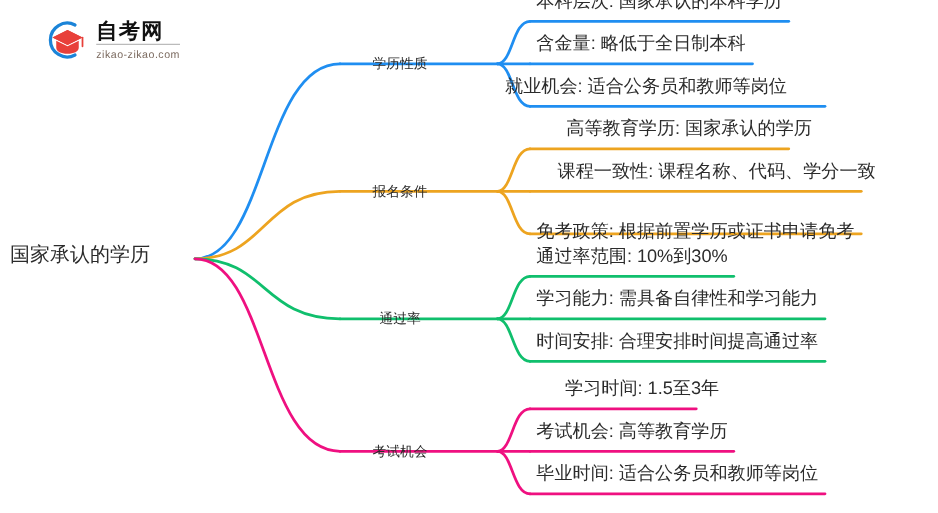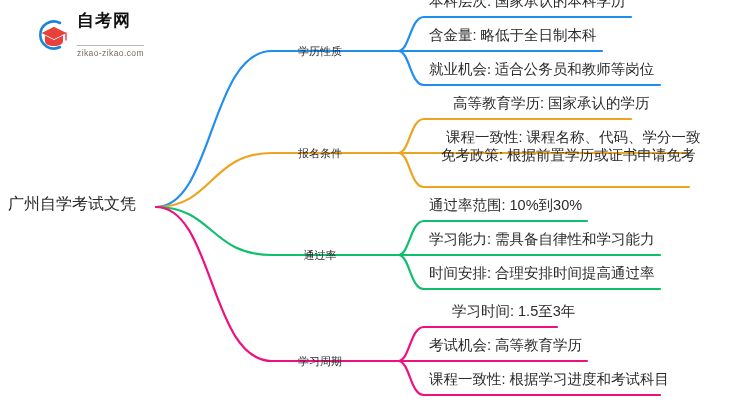--- a/index.html
+++ b/index.html
@@ -14,21 +14,21 @@
 
   
   .logo{
     position:absolute;left:30px;top:12px;
     display:flex;align-items:center;gap:7px;
   }
   .logo-mark{width:40px;height:40px;position:relative;flex:0 0 auto;}
   .logo-text{display:flex;flex-direction:column;line-height:1;}
   .logo-title{
     font-size:17px;font-weight:bold;color:#111;
-    letter-spacing:1px;padding-bottom:16px;
+    letter-spacing:1px;padding-bottom:2px;
     border-bottom:1px solid #bbb;
   }
   .logo-sub{
     font-size:8.5px;color:#7b6a5f;letter-spacing:.4px;
     margin-top:3px;
   }
 
   
   #wires{position:absolute;left:0;top:0;width:750px;height:410px;}
 
@@ -102,33 +102,33 @@
       <path d="M 156 207 C 213.2 207 210 361 272 361" fill="none" stroke="#ef1080" stroke-width="2.2" stroke-linecap="round"></path>
       <path d="M 272 361 L 398 361" fill="none" stroke="#ef1080" stroke-width="2.2" stroke-linecap="round"></path>
       <path d="M 398 361 C 410 361 410 327 424 327" fill="none" stroke="#ef1080" stroke-width="2.2" stroke-linecap="round"></path>
       <path d="M 398 361 L 424 361" fill="none" stroke="#ef1080" stroke-width="2.2" stroke-linecap="round"></path>
       <path d="M 398 361 C 410 361 410 395 424 395" fill="none" stroke="#ef1080" stroke-width="2.2" stroke-linecap="round"></path>
       <path d="M 424 327 L 557 327" fill="none" stroke="#ef1080" stroke-width="2.2" stroke-linecap="round"></path>
       <path d="M 424 361 L 587 361" fill="none" stroke="#ef1080" stroke-width="2.2" stroke-linecap="round"></path>
       <path d="M 424 395 L 660 395" fill="none" stroke="#ef1080" stroke-width="2.2" stroke-linecap="round"></path>
     </svg>
 
-  <div class="root-label">广州自学考试文凭</div>
+  <div class="root-label">国家承认的学历</div>
 
   <div id="labels">
       <div class="branch-label" style="left: 320px; top: 51px;">学历性质</div>
       <div class="leaf-label" style="left: 429px; top: 1px;">本科层次: 国家承认的本科学历</div>
       <div class="leaf-label" style="left: 429px; top: 35px;">含金量: 略低于全日制本科</div>
-      <div class="leaf-label" style="left: 429px; top: 69px; font-family: Liberation Serif, serif;">就业机会: 适合公务员和教师等岗位</div>
+      <div class="leaf-label" style="left: 404px; top: 69px;">就业机会: 适合公务员和教师等岗位</div>
       <div class="branch-label" style="left: 320px; top: 153px;">报名条件</div>
       <div class="leaf-label" style="left: 429px; top: 103px; margin-left: 24px;">高等教育学历: 国家承认的学历</div>
       <div class="leaf-label" style="left: 446px; top: 137px;">课程一致性: 课程名称、代码、学分一致</div>
-      <div class="leaf-label" style="left: 429px; top: 155px; margin-left: 12px;">免考政策: 根据前置学历或证书申请免考</div>
+      <div class="leaf-label" style="left: 429px; top: 185px;">免考政策: 根据前置学历或证书申请免考</div>
       <div class="branch-label" style="left: 320px; top: 255px;">通过率</div>
       <div class="leaf-label" style="left: 429px; top: 205px;">通过率范围: 10%到30%</div>
       <div class="leaf-label" style="left: 429px; top: 239px;">学习能力: 需具备自律性和学习能力</div>
       <div class="leaf-label" style="left: 429px; top: 273px;">时间安排: 合理安排时间提高通过率</div>
-      <div class="branch-label" style="left: 320px; top: 361px;">学习周期</div>
+      <div class="branch-label" style="left: 320px; top: 361px;">考试机会</div>
       <div class="leaf-label" style="left: 452px; top: 311px;">学习时间: 1.5至3年</div>
       <div class="leaf-label" style="left: 429px; top: 345px;">考试机会: 高等教育学历</div>
-      <div class="leaf-label" style="left: 429px; top: 379px;">课程一致性: 根据学习进度和考试科目</div>
+      <div class="leaf-label" style="left: 429px; top: 379px;">毕业时间: 适合公务员和教师等岗位</div>
     </div>
 </div>
 
 </body></html>

